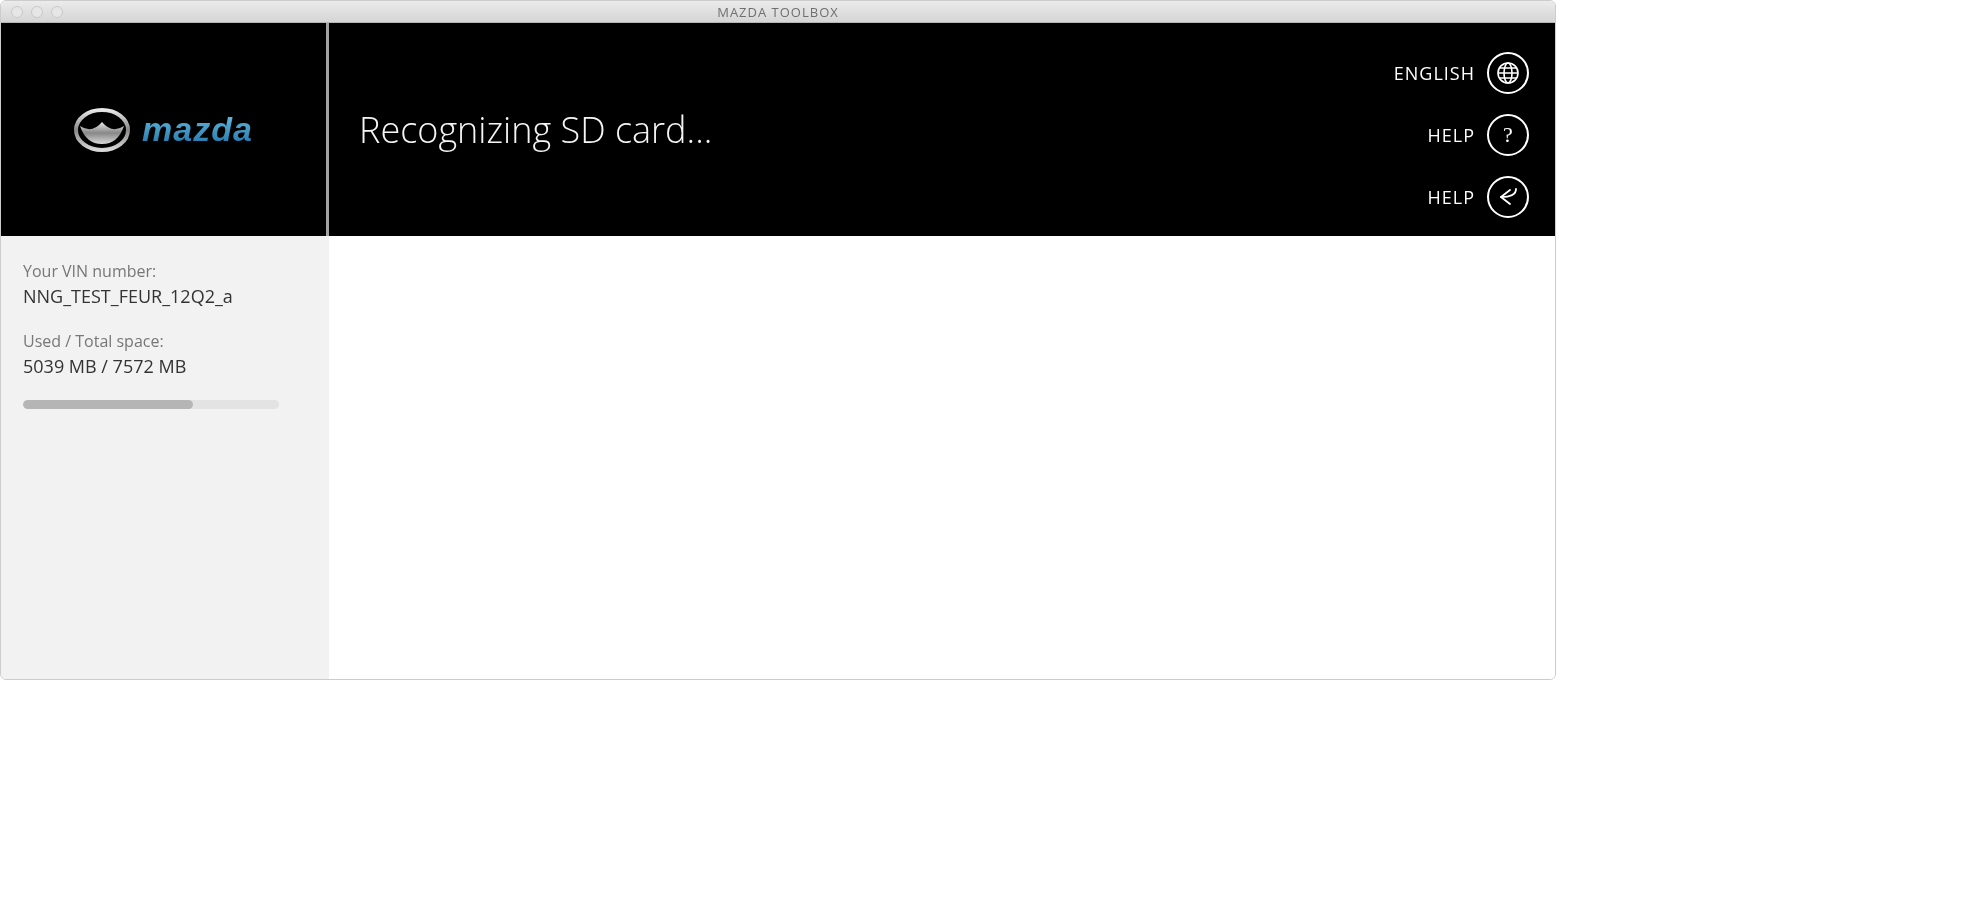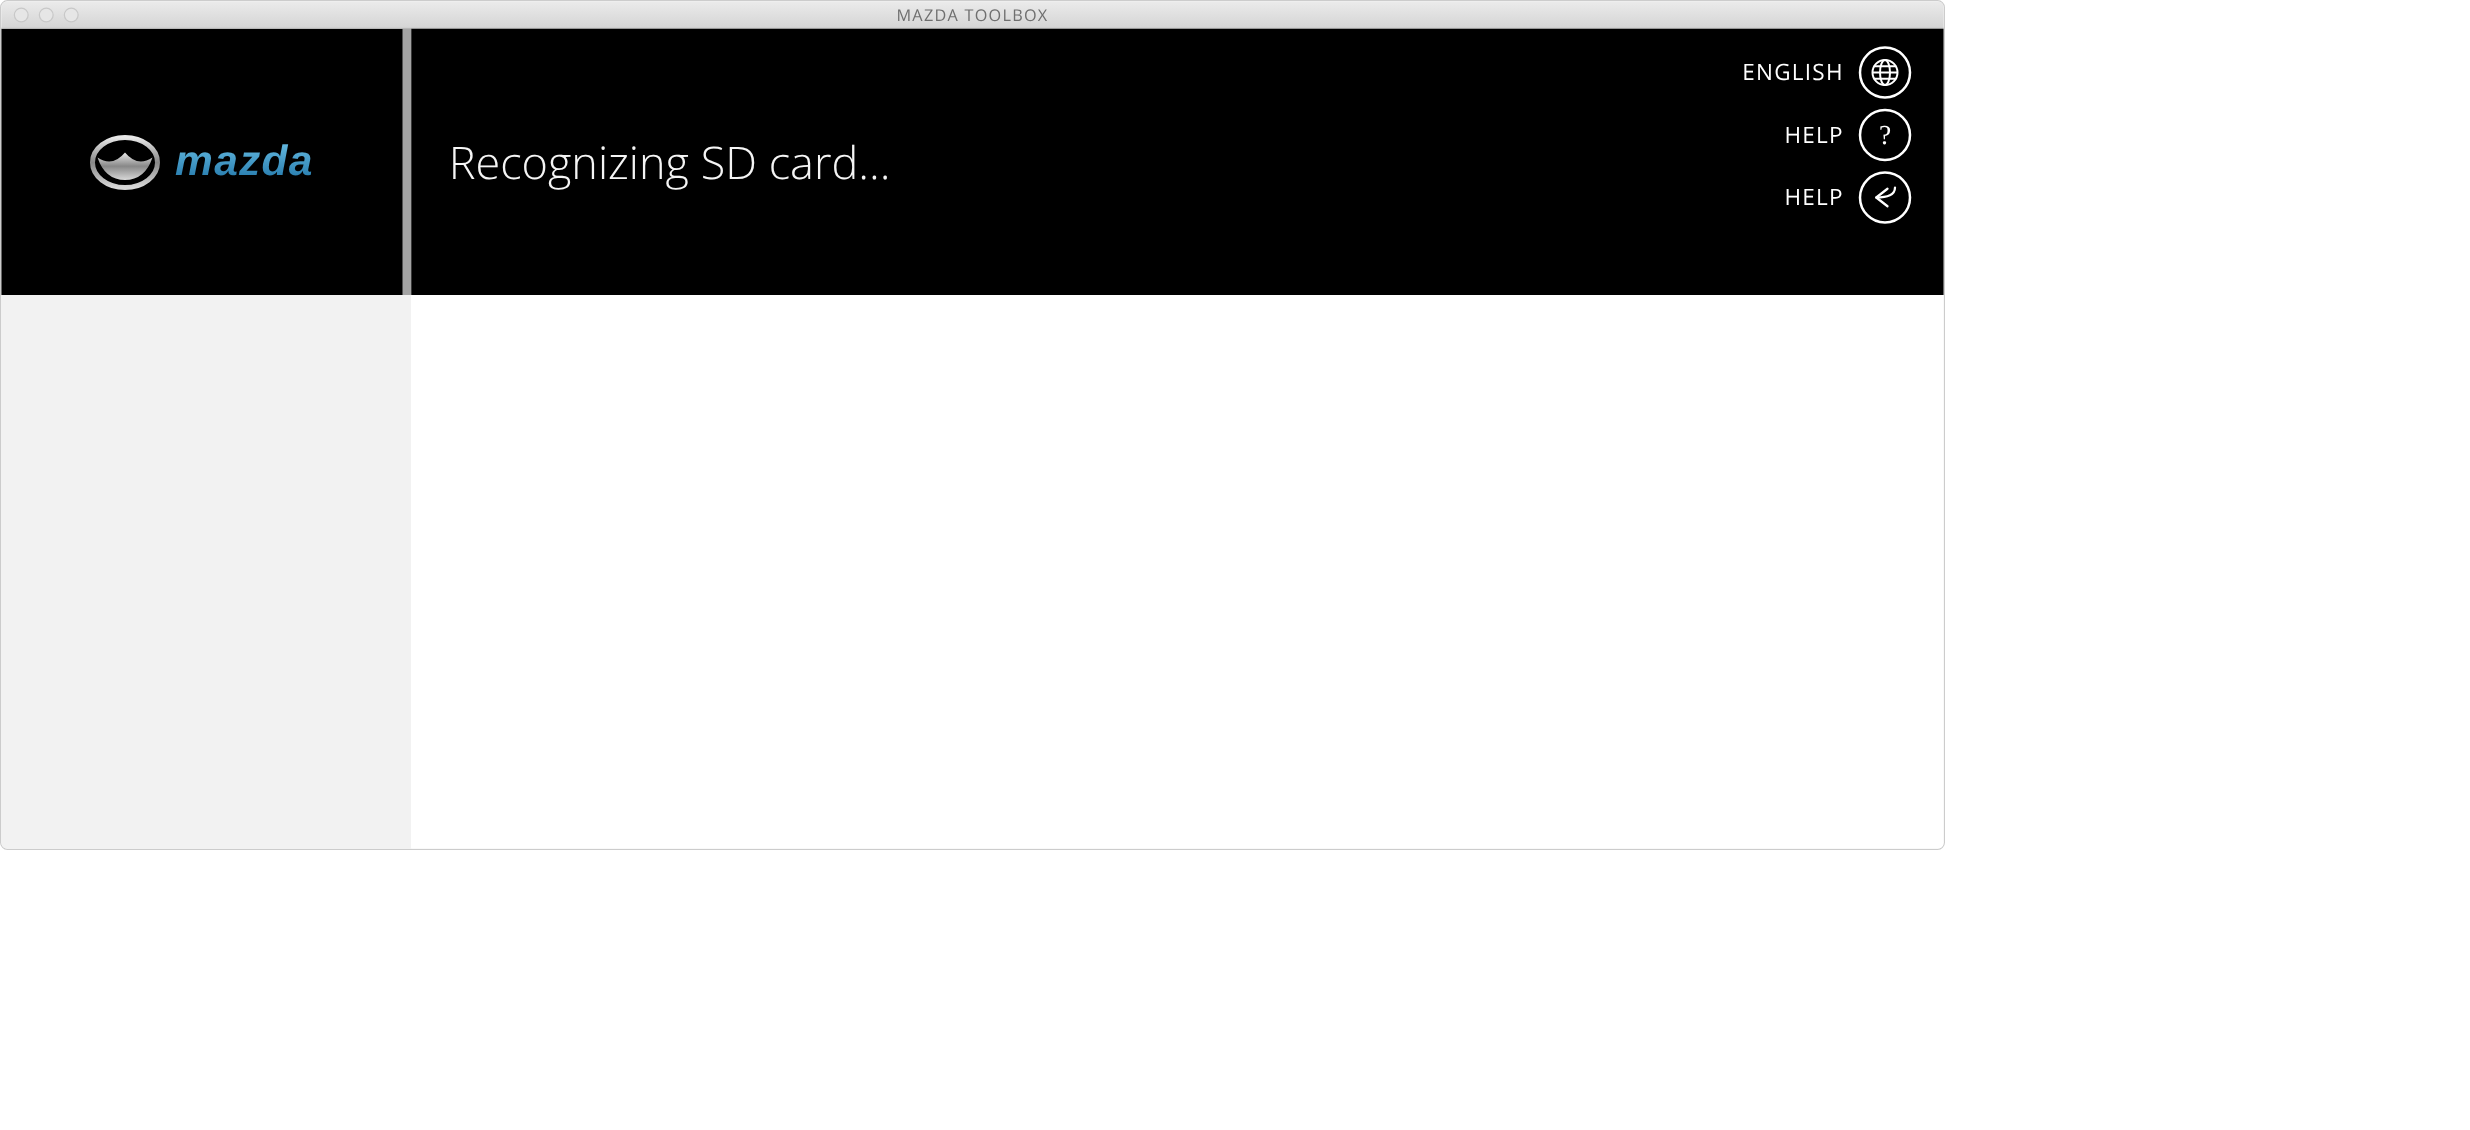--- a/index.html
+++ b/index.html
@@ -54,21 +54,21 @@
       display: flex;
       flex-direction: column;
       background: #f2f2f2;
     }
     .logo-area {
       height: 213px;
       background: #000;
       display: flex;
       align-items: center;
       justify-content: center;
-      border-right: 7px solid #a3a3a3;
+      border-right: 3px solid #a3a3a3;
     }
     .logo {
       display: flex;
       align-items: center;
       gap: 12px;
     }
     .logo-text {
       font-size: 34px;
       font-weight: 700;
       letter-spacing: 1px;
@@ -122,24 +122,24 @@
       align-items: center;
     }
     .header h1 {
       font-size: 36px;
       font-weight: 300;
       color: #f5f5f5;
     }
     .hbtns {
       position: absolute;
       right: 26px;
-      top: 14px;
-      display: flex;
-      flex-direction: column;
-      gap: 8px;
+      top: 29px;
+      display: flex;
+      flex-direction: column;
+      gap: 20px;
       justify-content: center;
     }
     .hbtn {
       display: flex;
       align-items: center;
       justify-content: flex-end;
       gap: 12px;
       color: #fff;
       cursor: pointer;
     }
@@ -204,20 +204,29 @@
             <linearGradient id="g1" x1="0" y1="0" x2="0" y2="1">
               <stop offset="0" stop-color="#e8e8e8"></stop>
               <stop offset="0.5" stop-color="#888"></stop>
               <stop offset="1" stop-color="#d8d8d8"></stop>
             </linearGradient>
           </defs>
           <ellipse cx="28" cy="22" rx="26" ry="20" fill="none" stroke="url(#g1)" stroke-width="4"></ellipse>
           <path d="M 6 18 Q 18 26 28 14 Q 38 26 50 18 Q 44 36 28 36 Q 12 36 6 18 Z" fill="url(#g1)"></path>
         </svg>
         <span class="logo-text">mazda</span>
+      </div>
+    </div>
+    <div class="info">
+      <div class="label">Your VIN number:</div>
+      <div class="value">NNG_TEST_FEUR_12Q2_a</div>
+      <div class="label">Used / Total space:</div>
+      <div class="value">5039 MB / 7572 MB</div>
+      <div class="progress">
+        <div class="bar" style="width: 66.5%;"></div>
       </div>
     </div>
   </div>
 
   <div class="right">
     <div class="header">
       <h1>Recognizing SD card...</h1>
       <div class="hbtns">
         <div class="hbtn">
           <span class="lbl">ENGLISH</span>

